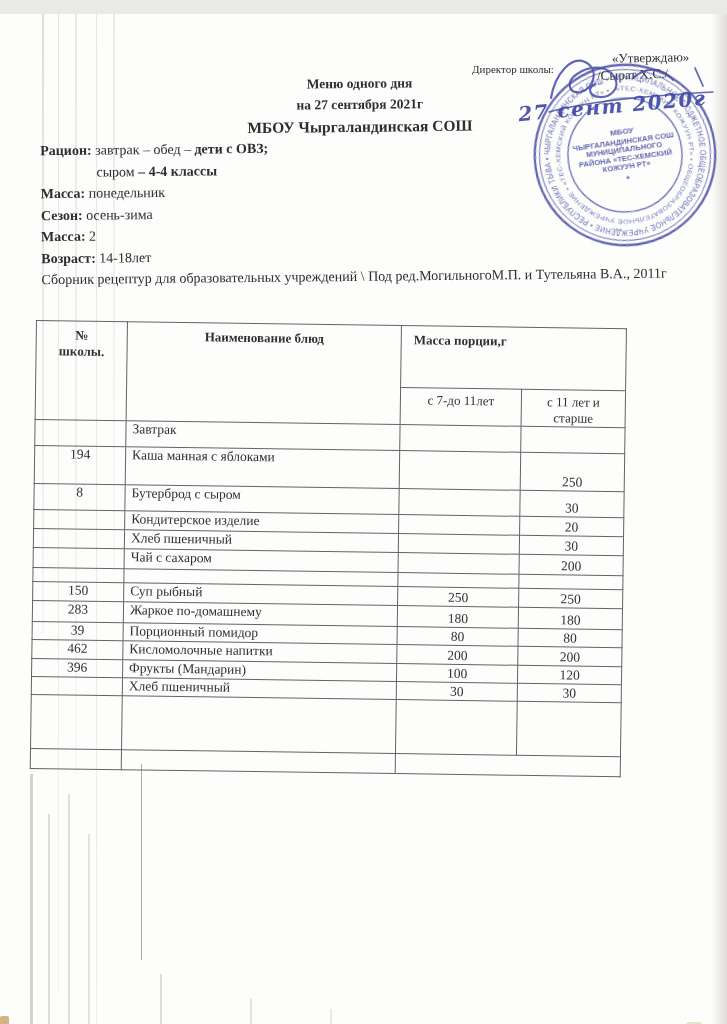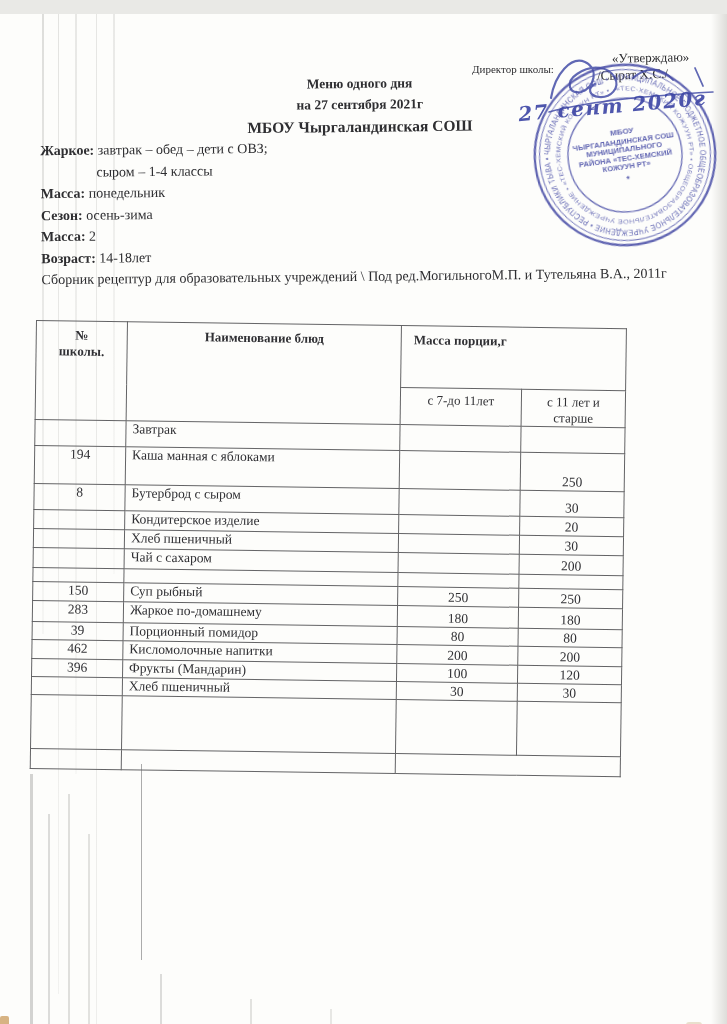--- a/index.html
+++ b/index.html
@@ -34,21 +34,21 @@
   .stamp-svg{position:absolute; left:530px; top:46px; transform:rotate(-8deg);
     opacity:.85; filter:blur(0.4px); pointer-events:none;}
   
   .top-block{position:absolute; left:0; top:0; width:727px; transform:rotate(-0.6deg); transform-origin:60px 120px;}
   .title{position:absolute; left:160px; top:62px; width:400px; text-align:center; font-weight:bold;}
   .title .t1{font-size:13.5px; line-height:21px;}
   .title .t2{font-size:13.5px; line-height:21px;}
   .title .t3{font-size:15.5px; line-height:24px;}
   .info{position:absolute; left:40px; top:126px; width:650px; font-size:14px; line-height:21.5px;}
   .info .lbl{font-weight:bold;}
-  .info .b{font-weight:normal;}
+  .info .b{font-weight:bold;}
   .info .indent{padding-left:56px;}
   .info .src{line-height:20px; margin-top:1px;}
   
   .menu-table{
     position:absolute; left:36px; top:306px; width:590px;
     border-collapse:collapse; table-layout:fixed;
     font-size:13.5px; color:#303034;
     transform:rotate(0.8deg); transform-origin:0 0;
   }
   .menu-table th,.menu-table td{border:1px solid #636365; padding:0 6px; overflow:hidden;}
@@ -125,22 +125,22 @@
     </g>
   </svg>
 
   <div class="top-block">
     <div class="title">
       <div class="t1">Меню одного дня</div>
       <div class="t2">на 27 сентября  2021г</div>
       <div class="t3">МБОУ Чыргаландинская СОШ</div>
     </div>
     <div class="info">
-      <div><span class="lbl">Жаркое:</span><span> завтрак – обед – </span><span class="b">дети с ОВЗ;</span></div>
-      <div class="indent"><span>сыром </span><span class="b">– 1-4 классы</span></div>
+      <div><span class="lbl">Рацион:</span><span> завтрак – обед – </span><span class="b">дети с ОВЗ;</span></div>
+      <div class="indent"><span>сыром </span><span class="b">– 4-4 классы</span></div>
       <div><span class="lbl">Масса:</span><span> понедельник</span></div>
       <div><span class="lbl">Сезон:</span><span> осень-зима</span></div>
       <div><span class="lbl">Масса:</span><span> 2</span></div>
       <div><span class="lbl">Возраст:</span><span> 14-18лет</span></div>
       <div class="src">Сборник рецептур для образовательных учреждений \ Под ред.МогильногоМ.П. и Тутельяна В.А., 2011г</div>
     </div>
   </div>
 
   <table class="menu-table">
     <colgroup>

